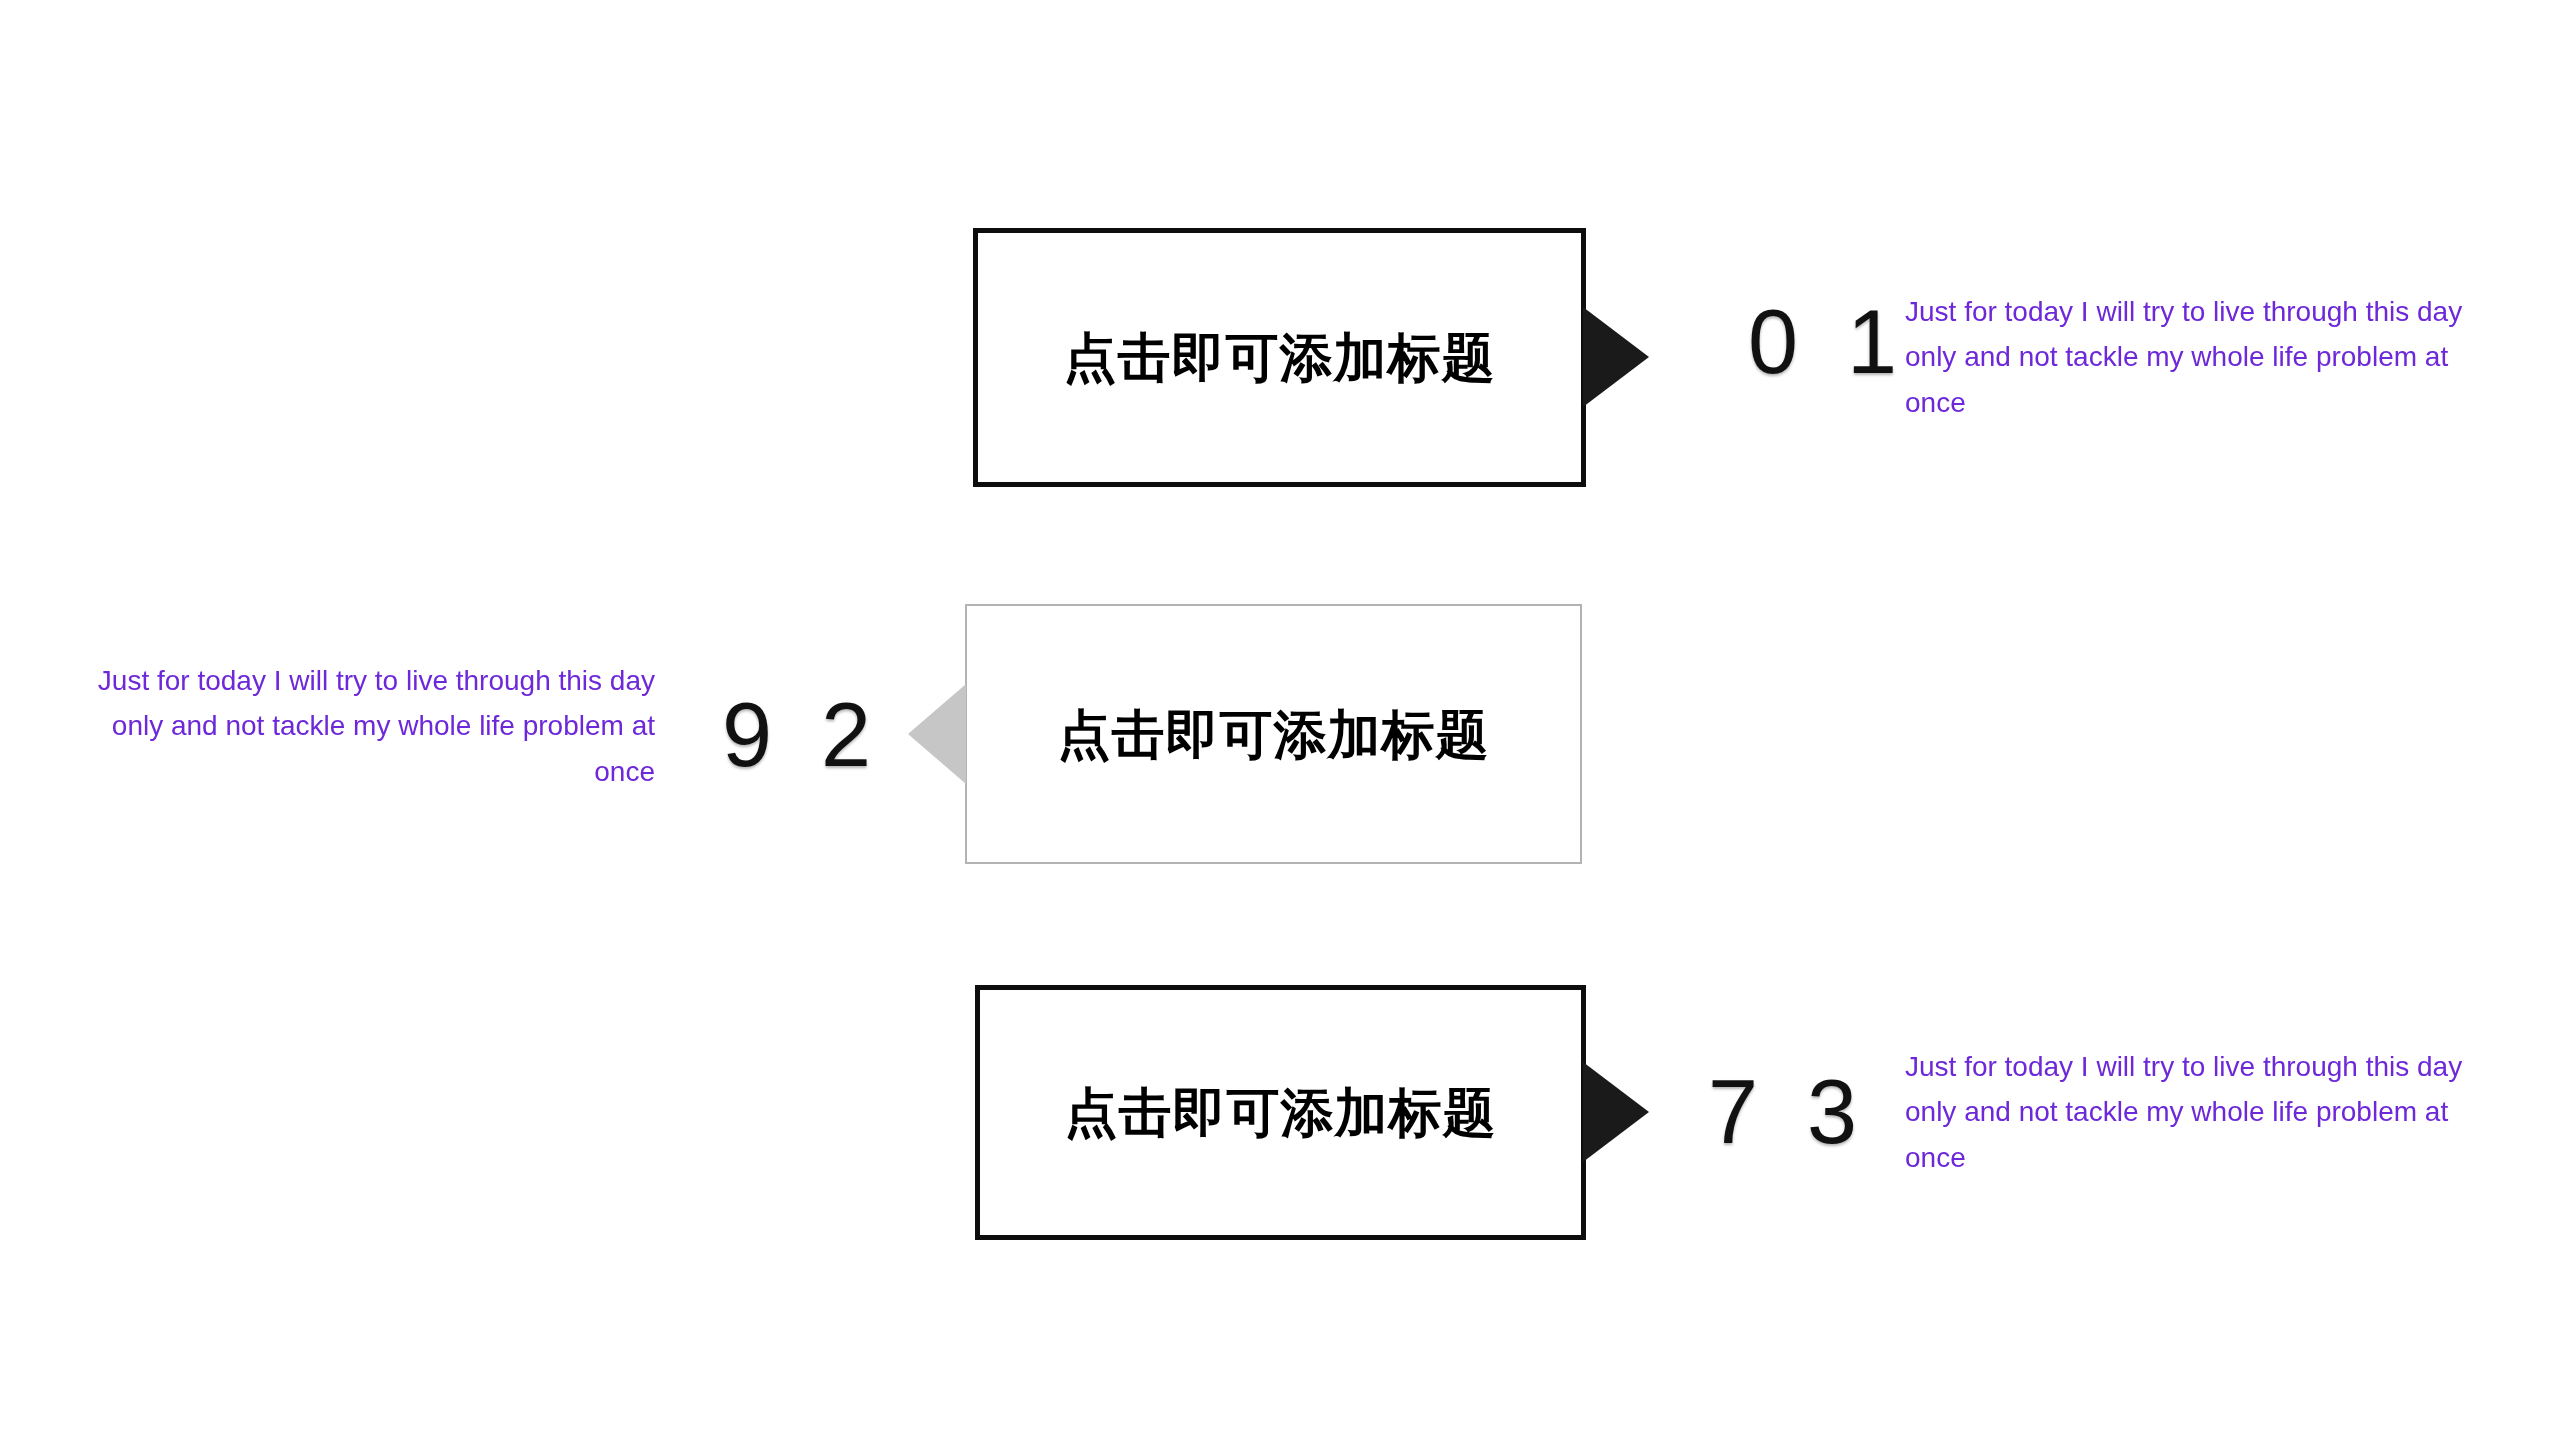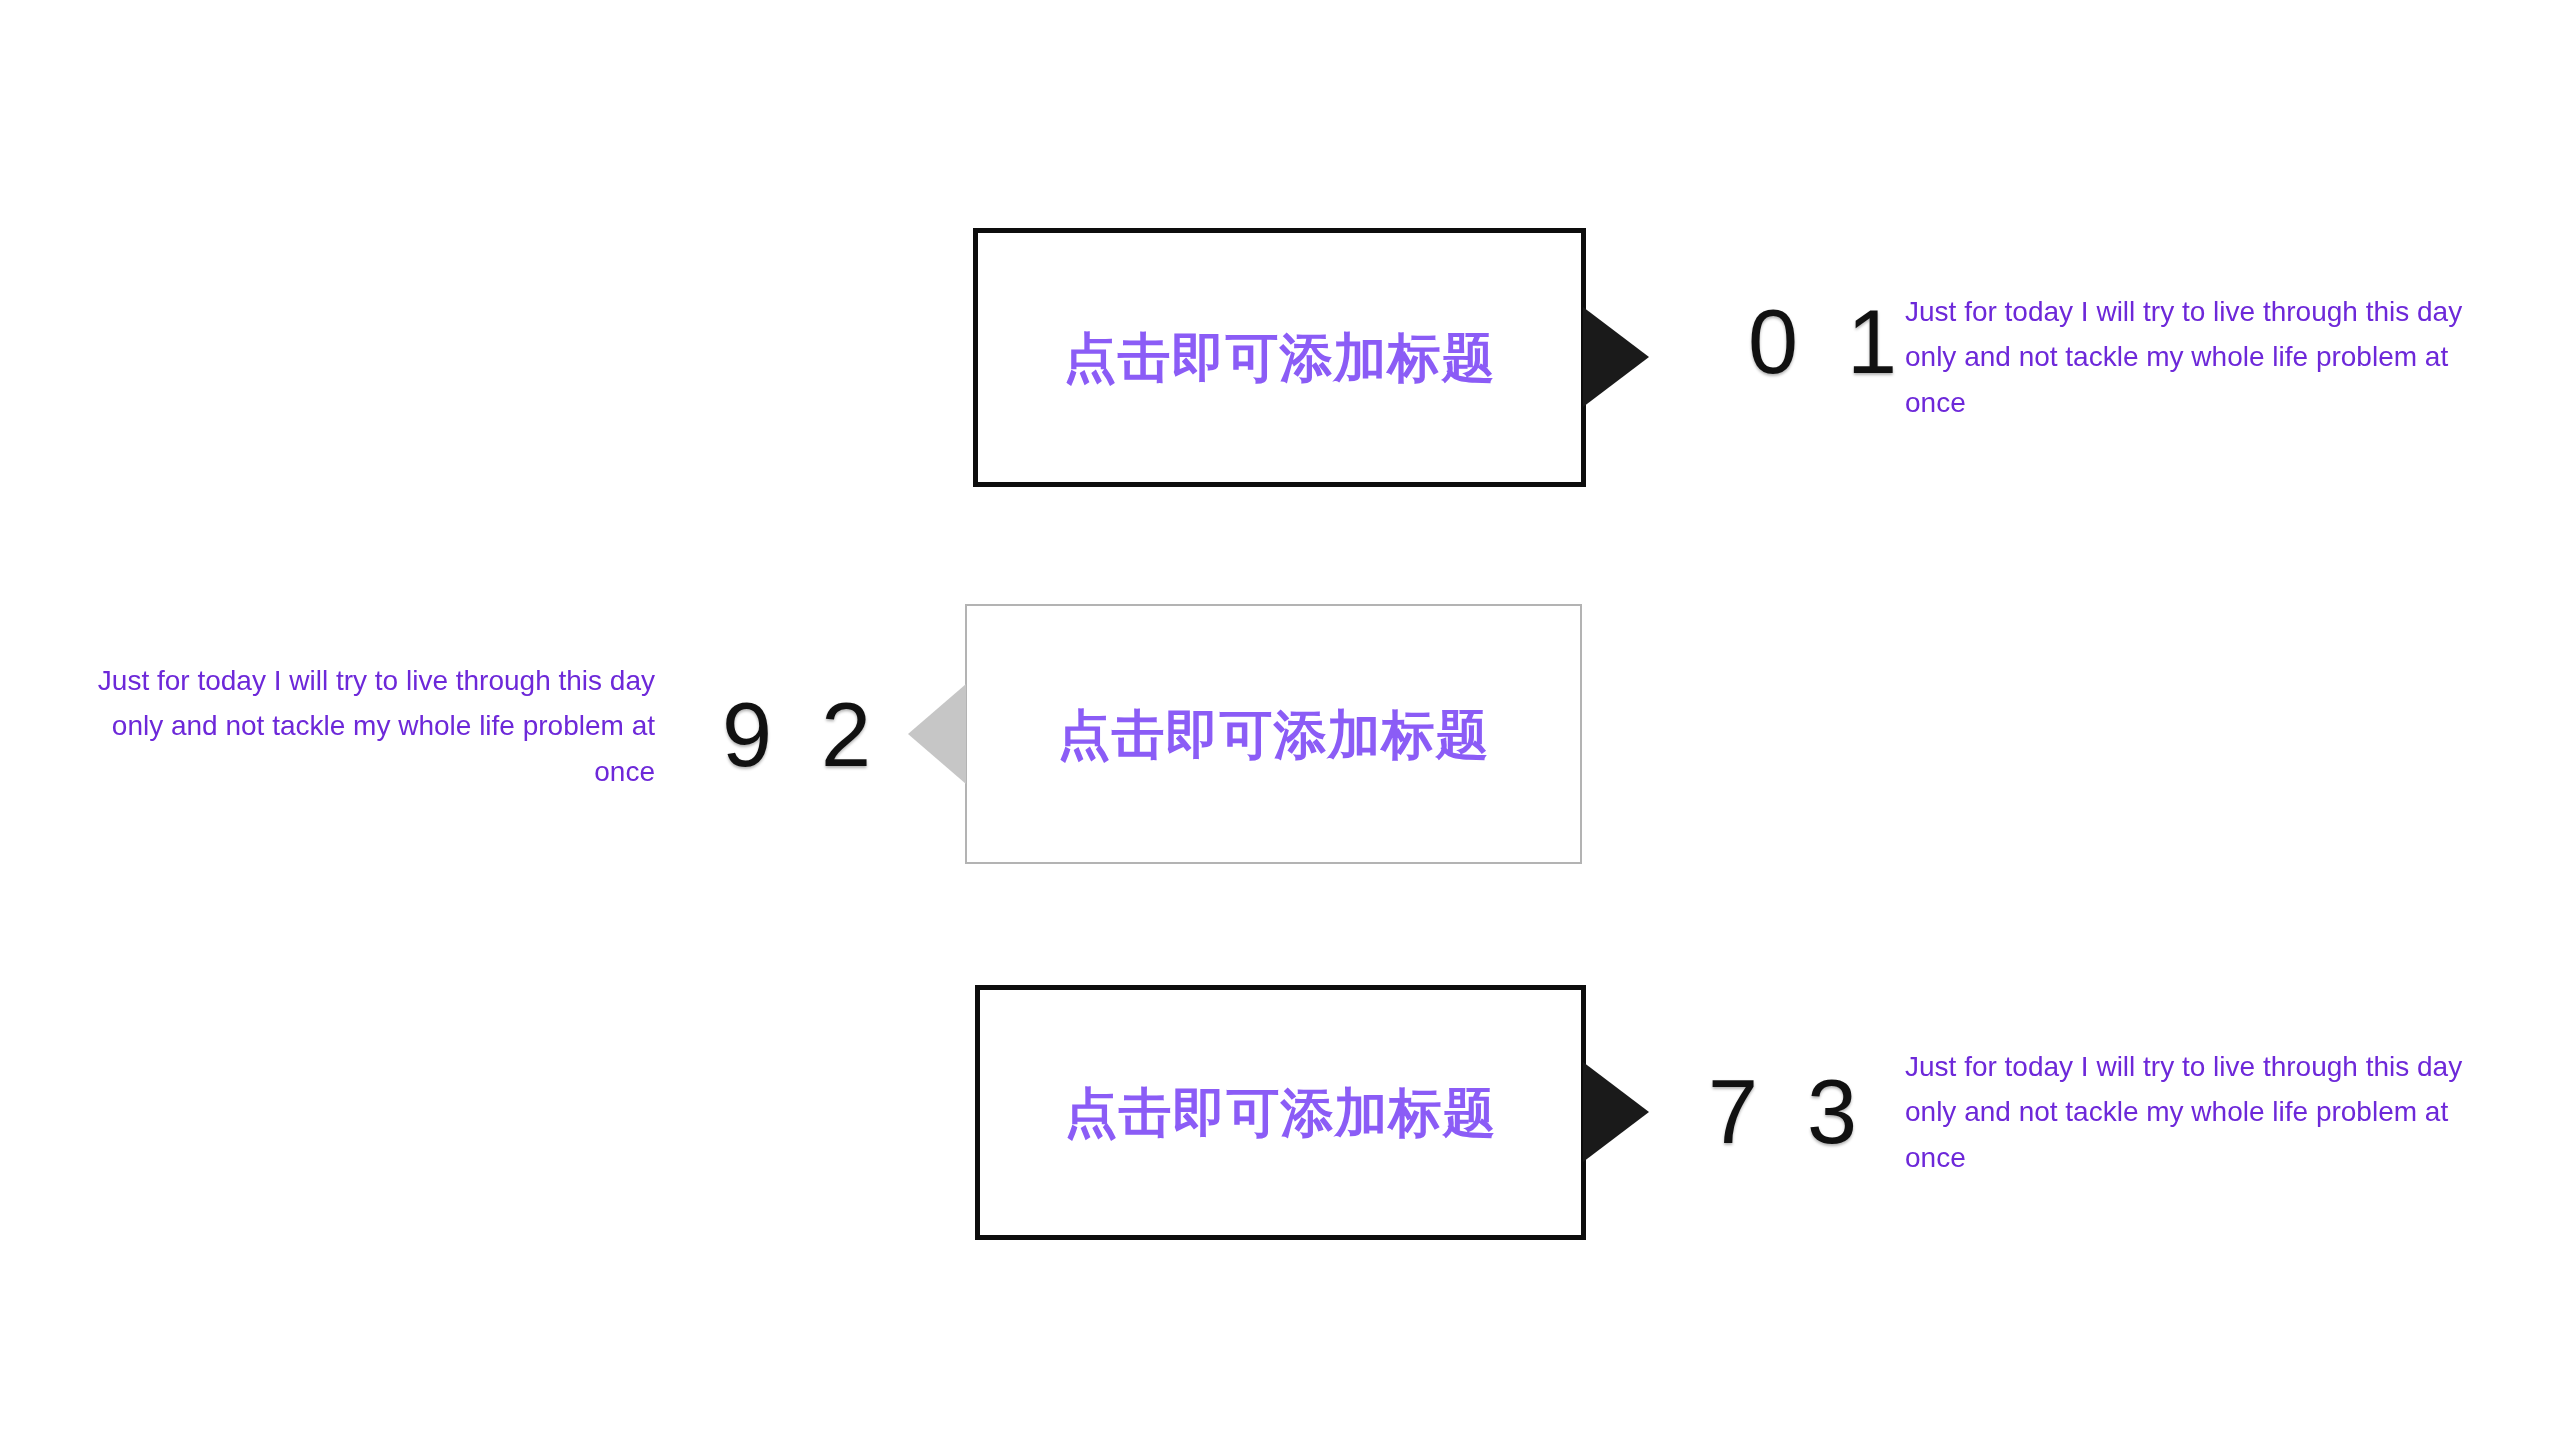--- a/index.html
+++ b/index.html
@@ -36,21 +36,21 @@
   }
   .title-box.light {
     border: 2px solid #b3b3b3;
   }
   .title-text {
     font-family: "Liberation Sans", "DejaVu Sans", sans-serif;
     font-weight: 700;
     font-size: 53px;
     letter-spacing: 1px;
     line-height: 1;
-    color: #8b5cf6;
+    color: #000000;
     white-space: nowrap;
   }
 
   
   .arrow {
     position: absolute;
     width: 0;
     height: 0;
   }
   .arrow.right-dark {

